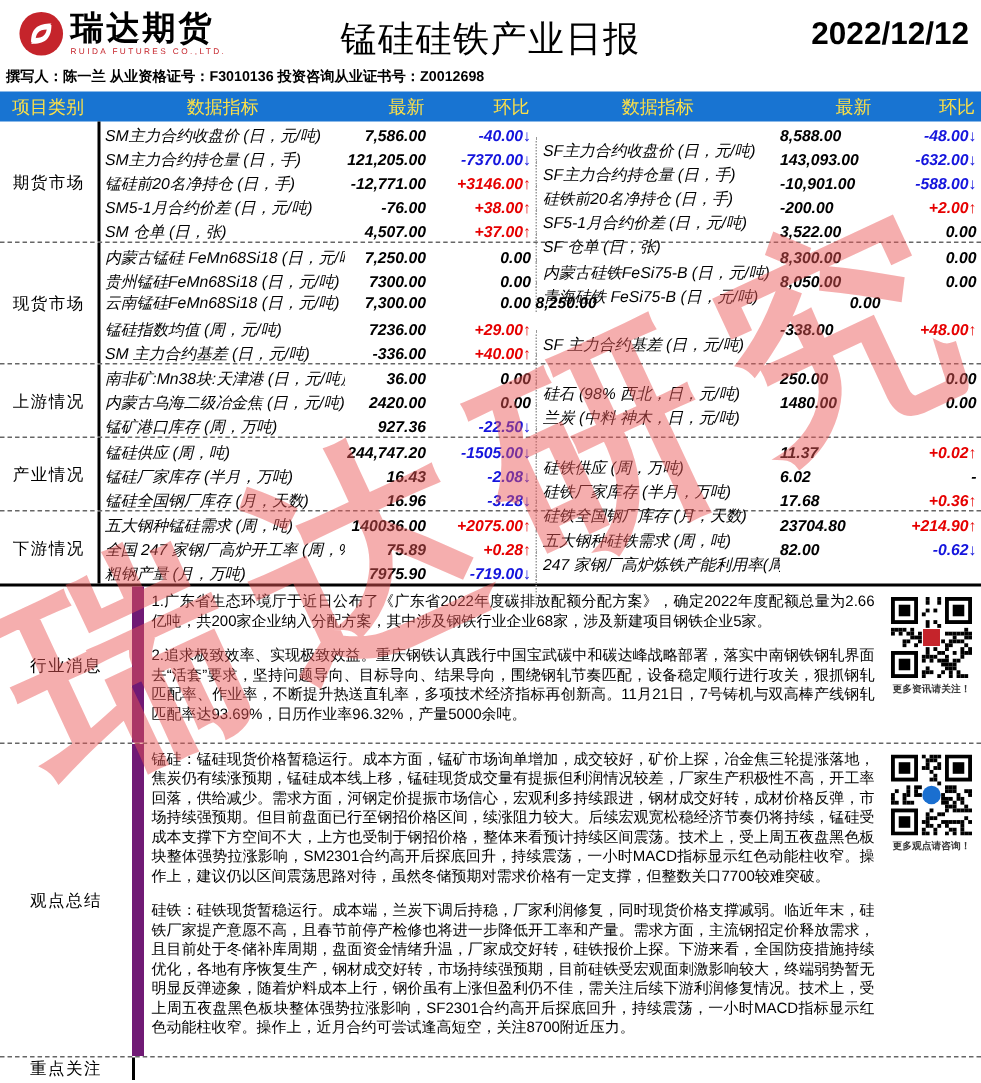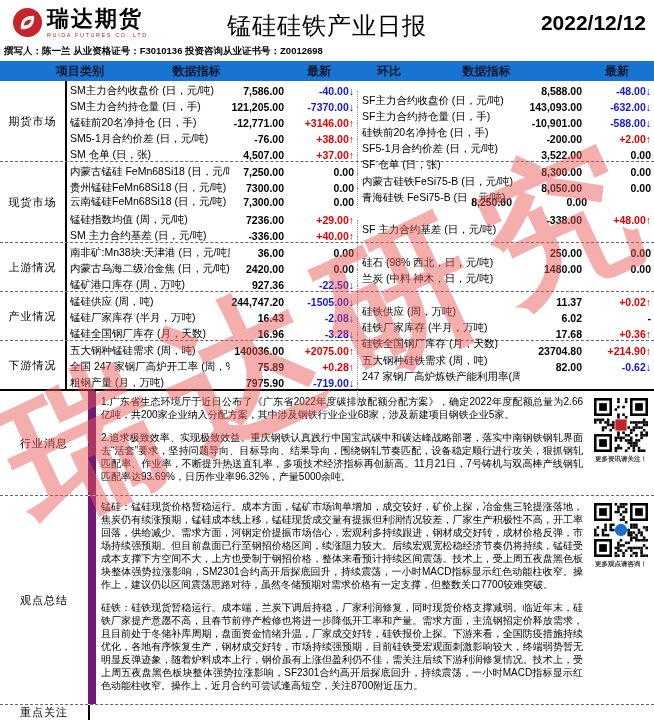--- a/index.html
+++ b/index.html
@@ -10,36 +10,36 @@
   .logo{position:absolute;left:12px;top:7px;display:flex;align-items:flex-start;}
   .logo-mark{width:31px;height:31px;margin-right:4px;}
   .logo-txtwrap{display:flex;flex-direction:column;}
   .logo-txt{font-size:22px;font-weight:bold;letter-spacing:2px;line-height:24px;}
   .logo-sub{font-size:5.5px;color:#c5242b;letter-spacing:1.6px;margin-top:1px;}
   .title{position:absolute;left:0;right:0;top:10px;text-align:center;font-size:24px;font-weight:normal;letter-spacing:1px;}
   .date{position:absolute;right:8px;top:11px;font-size:21px;font-weight:bold;}
   .byline{font-size:9.5px;font-weight:bold;padding:1px 4px 3px 4px;}
   
   .thead{display:grid;grid-template-columns:67px 163px 67px 60px 163px 70px 64px;
-         background:#1874d2;color:#0f172a;font-weight:bold;font-size:12px;height:20px;align-items:center;padding-left:48px;}
+         background:#1874d2;color:#fde047;font-weight:normal;font-size:12px;height:20px;align-items:center;}
   .th1{padding-left:8px;}
   .thc{text-align:center;}
   .thr{text-align:right;padding-right:14px;}
   .thr2{text-align:right;padding-right:4px;}
   .thr3{text-align:right;padding-right:9px;}
   
   .section{display:flex;}
   .section + .section{border-top:1px dashed #666;}
   .cat{width:88px;display:flex;align-items:center;justify-content:center;font-size:11px;letter-spacing:1px;}
   .rows{flex:1;border-left:2px solid #000;display:flex;flex-direction:column;}
-  .drow{display:grid;grid-template-columns:163px 67px 60px 163px 70px 64px;height:16px;font-size:10.5px;align-items:center;}
+  .drow{display:grid;grid-template-columns:163px 67px 60px 163px 70px 64px;height:16px;font-size:10.5px;align-items:center;font-style:italic;}
   .c-name{padding-left:3px;white-space:nowrap;overflow:hidden;}
   .c-rname{padding-left:4px;border-left:1px dotted #999;height:100%;display:flex;align-items:center;white-space:nowrap;overflow:hidden;margin-top:20px;}
   .c-val{text-align:right;padding-right:13px;font-weight:bold;}
-  .c-val2{text-align:right;padding-right:8px;font-weight:bold;}
+  .c-val2{padding-right:8px;font-weight:bold;}
   .c-chg{text-align:right;padding-right:3px;font-weight:bold;}
   .pos{color:#e60000;}
   .neg{color:#1515dd;}
   
   .bigcell{display:flex;}
   .bigcell .content{flex:1;border-left:8px solid #701a75;display:flex;}
   .bigtext{flex:1;padding:4px 5px 2px 5px;font-size:10px;line-height:13px;text-align:justify;}
   .bigtext p{margin:0 0 10px 0;}
   .qrcol{width:66px;display:flex;flex-direction:column;align-items:center;padding-top:7px;}
   .qrbox{width:54px;height:54px;}

